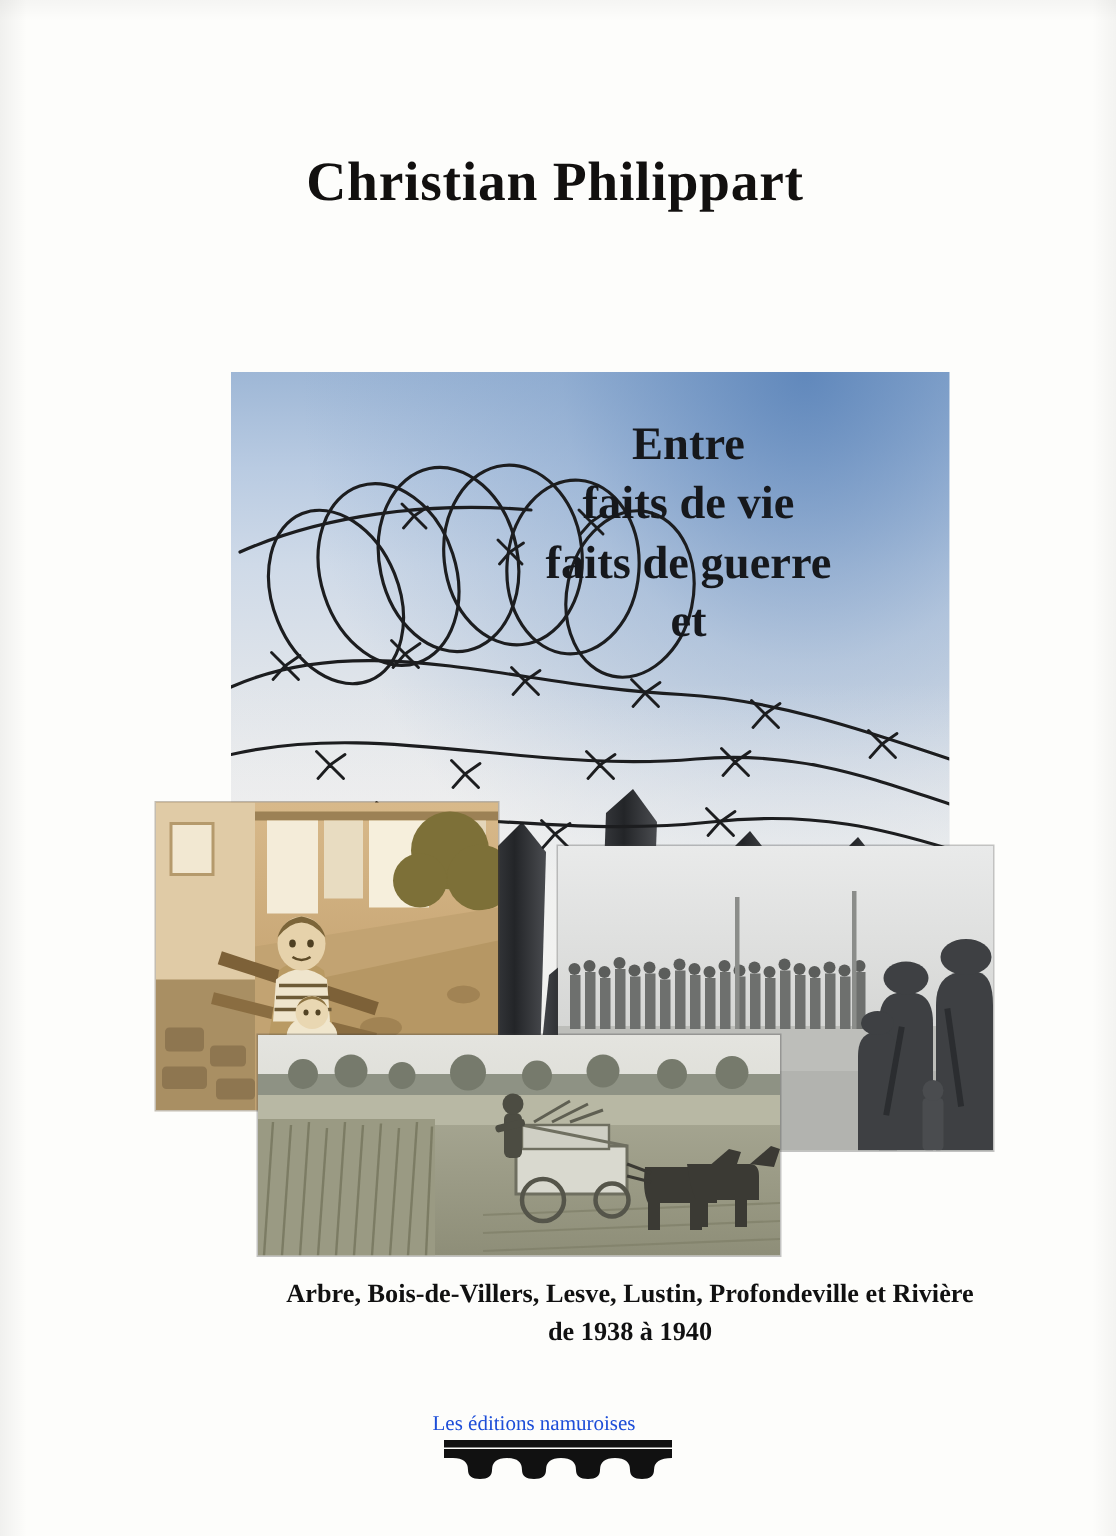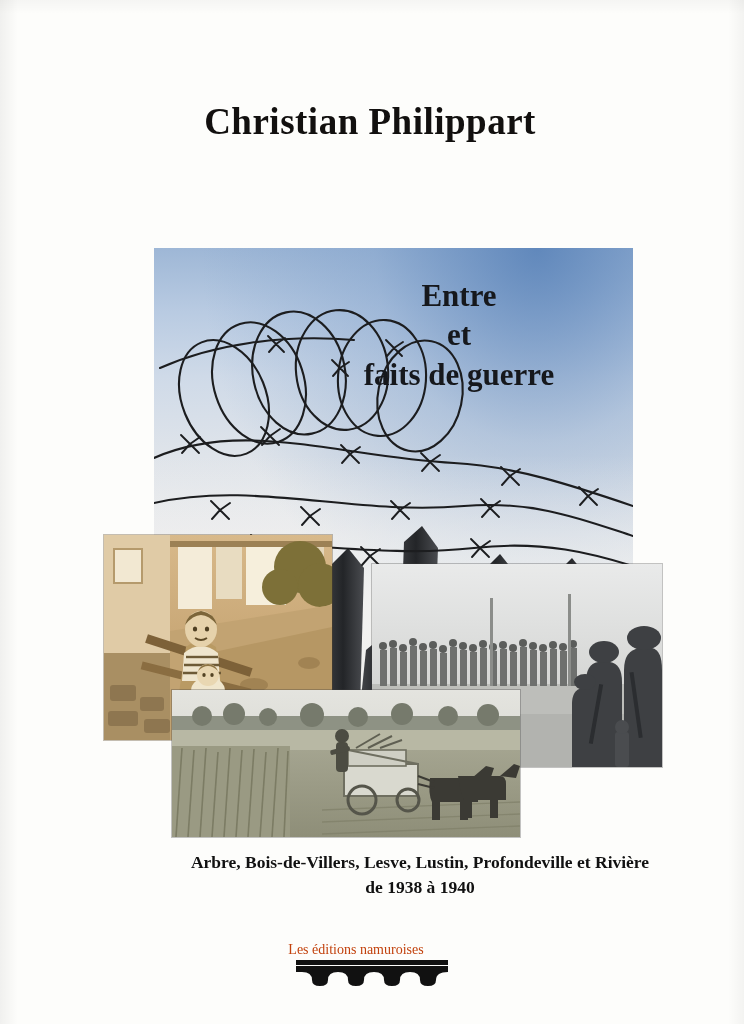--- a/index.html
+++ b/index.html
@@ -155,21 +155,21 @@
     margin-left: 48px;
   }
 
   .publisher {
     position: absolute;
     left: 0;
     top: 942px;
     width: 712px;
     text-align: center;
     font-size: 14px;
-    color: #c2410c;
+    color: #1d4ed8;
   }
   .publisher-mark {
     position: absolute;
     left: 0;
     top: 960px;
     width: 744px;
     display: flex;
     justify-content: center;
   }
 </style>
@@ -250,22 +250,23 @@
           <path d="M186,120 l-8,-8 M186,120 l9,-6 M186,120 l-7,8 M186,120 l8,8"></path>
           <path d="M240,100 l-8,-8 M240,100 l9,-6 M240,100 l-7,8 M240,100 l8,8"></path>
         </g>
       </svg>
     </div>
 
     <div class="haze"></div>
 
     <div class="cover-title">
       <div>Entre</div>
+      <div>faits de vie</div>
+      <div>faits de guerre</div>
       <div>et</div>
-      <div>faits de guerre</div>
     </div>
   </div>
 
   <div class="photo-soldiers">
     <svg width="290" height="203" viewBox="0 0 290 203" xmlns="http://www.w3.org/2000/svg">
       <defs>
         <linearGradient id="skyg" x1="0" y1="0" x2="0" y2="1">
           <stop offset="0%" stop-color="#e9eaea"></stop>
           <stop offset="60%" stop-color="#d5d6d4"></stop>
           <stop offset="100%" stop-color="#c2c3c0"></stop>

